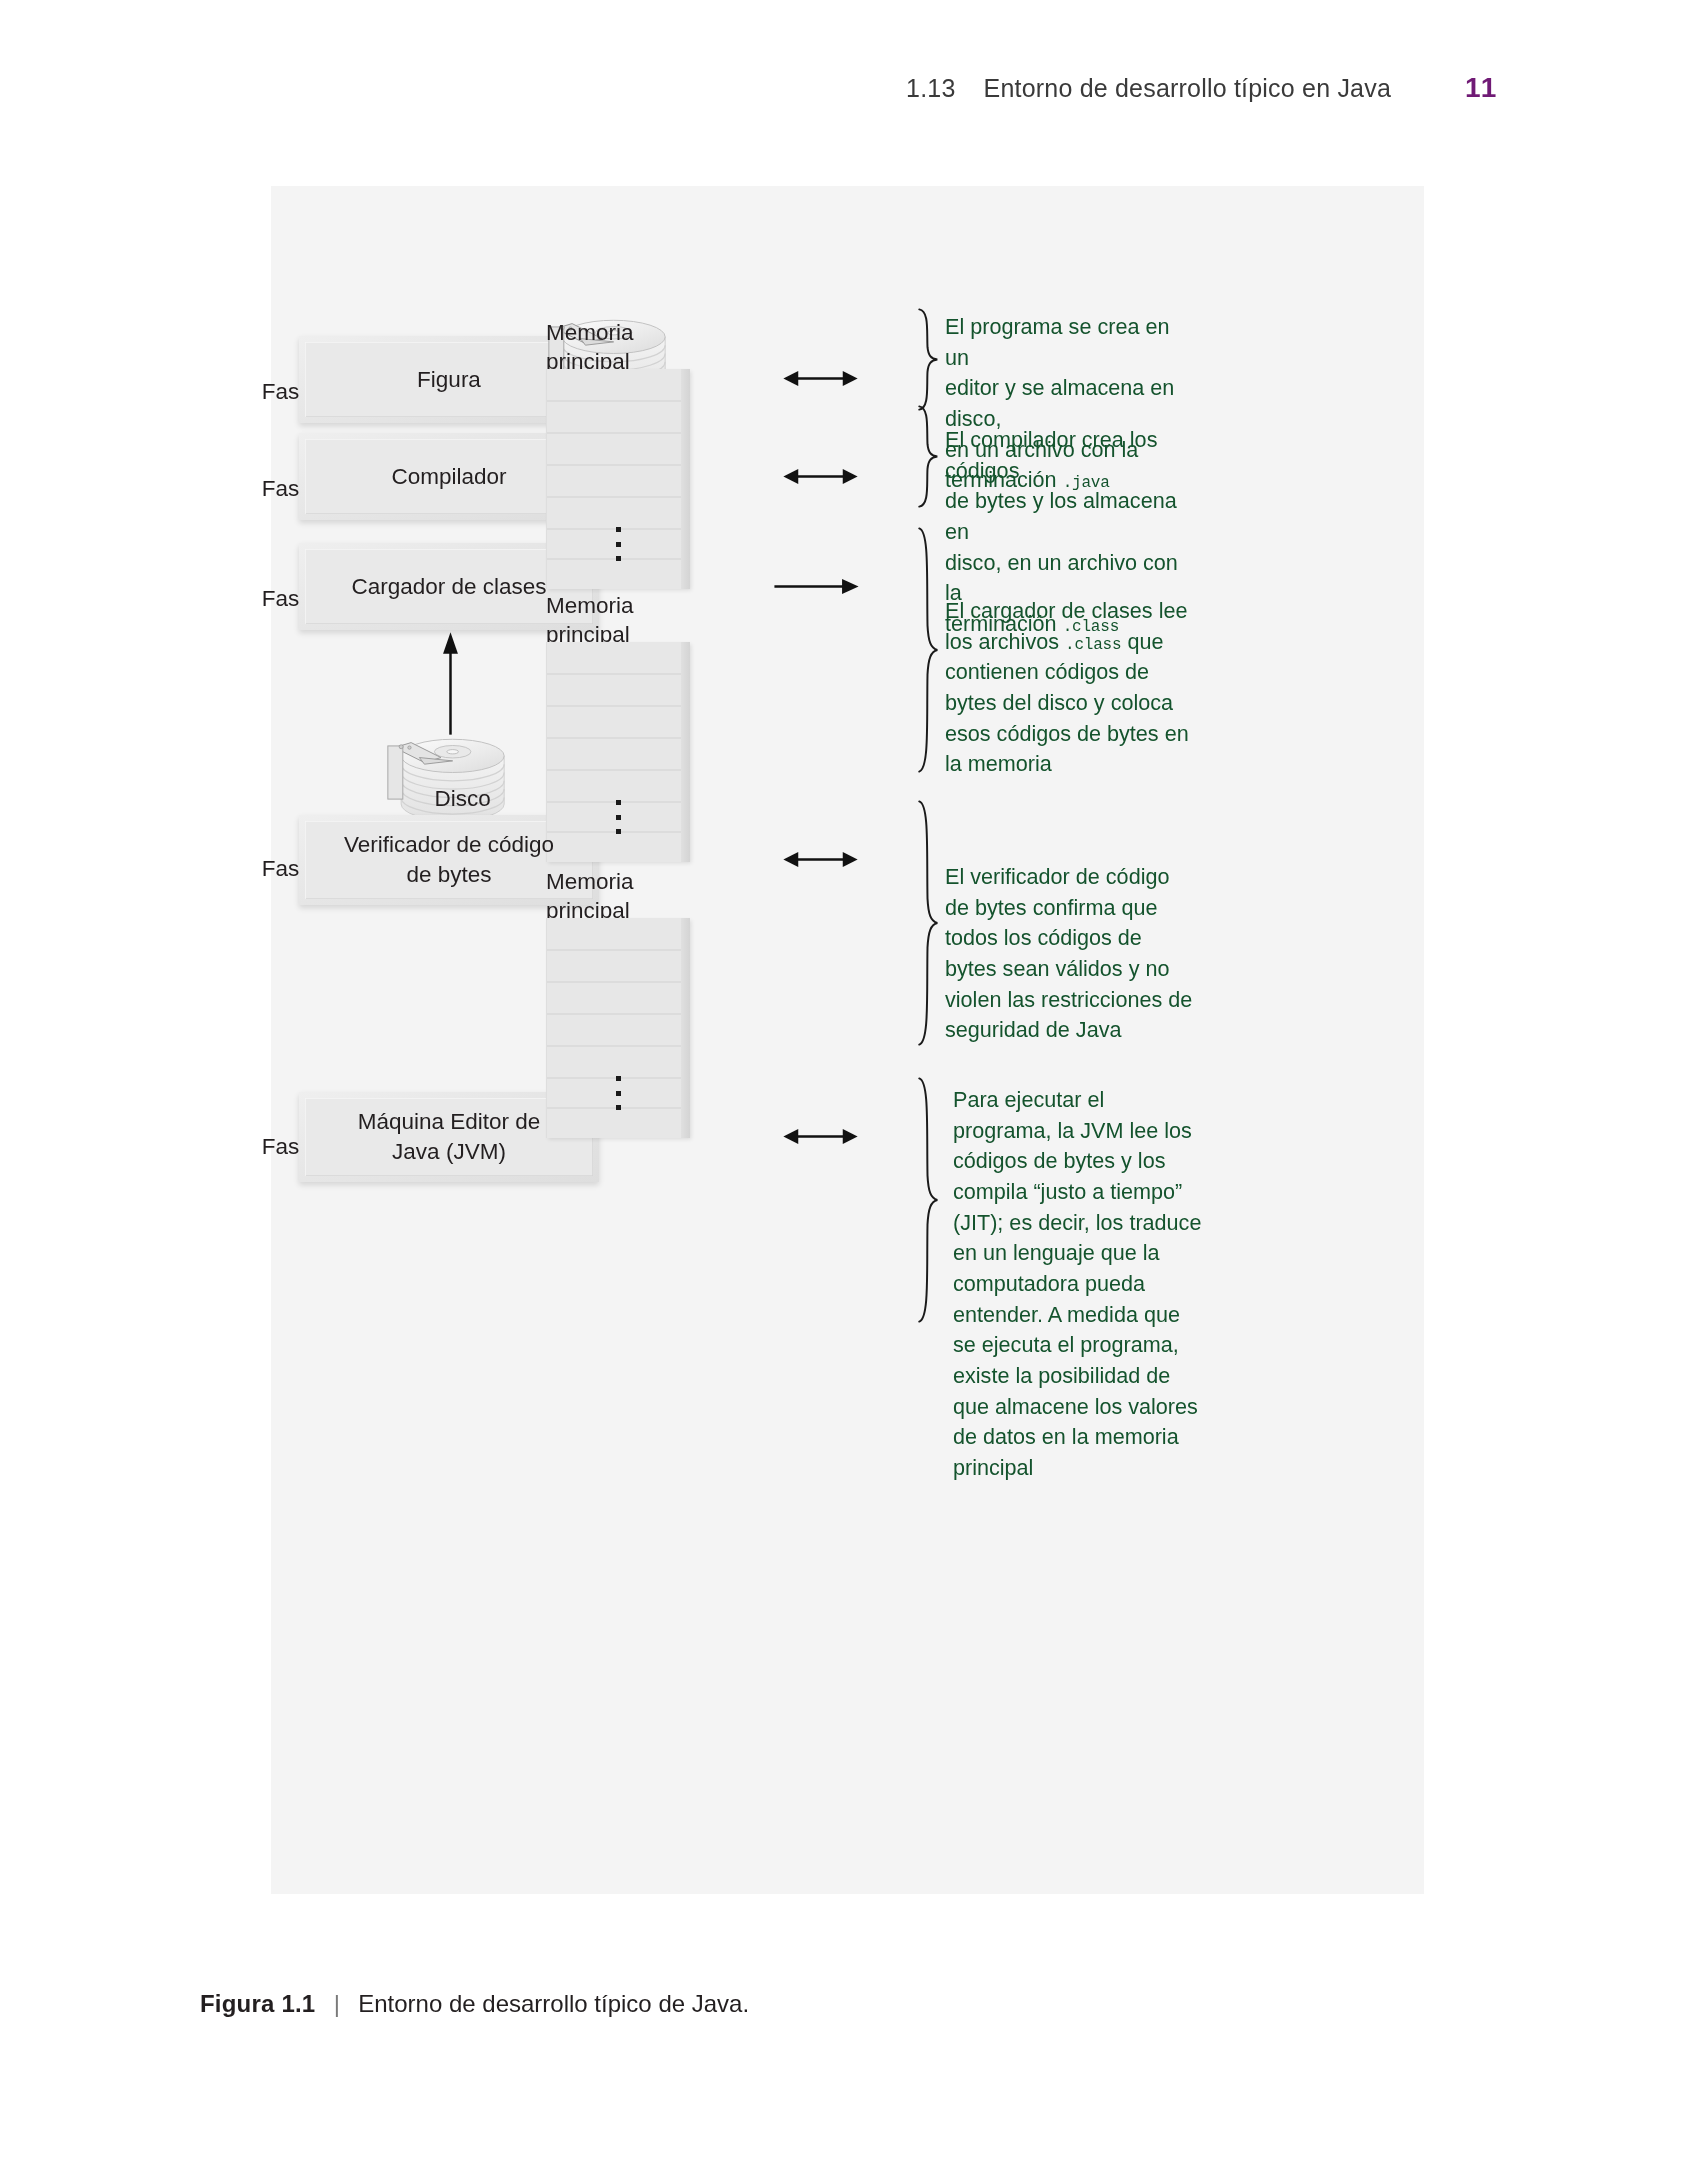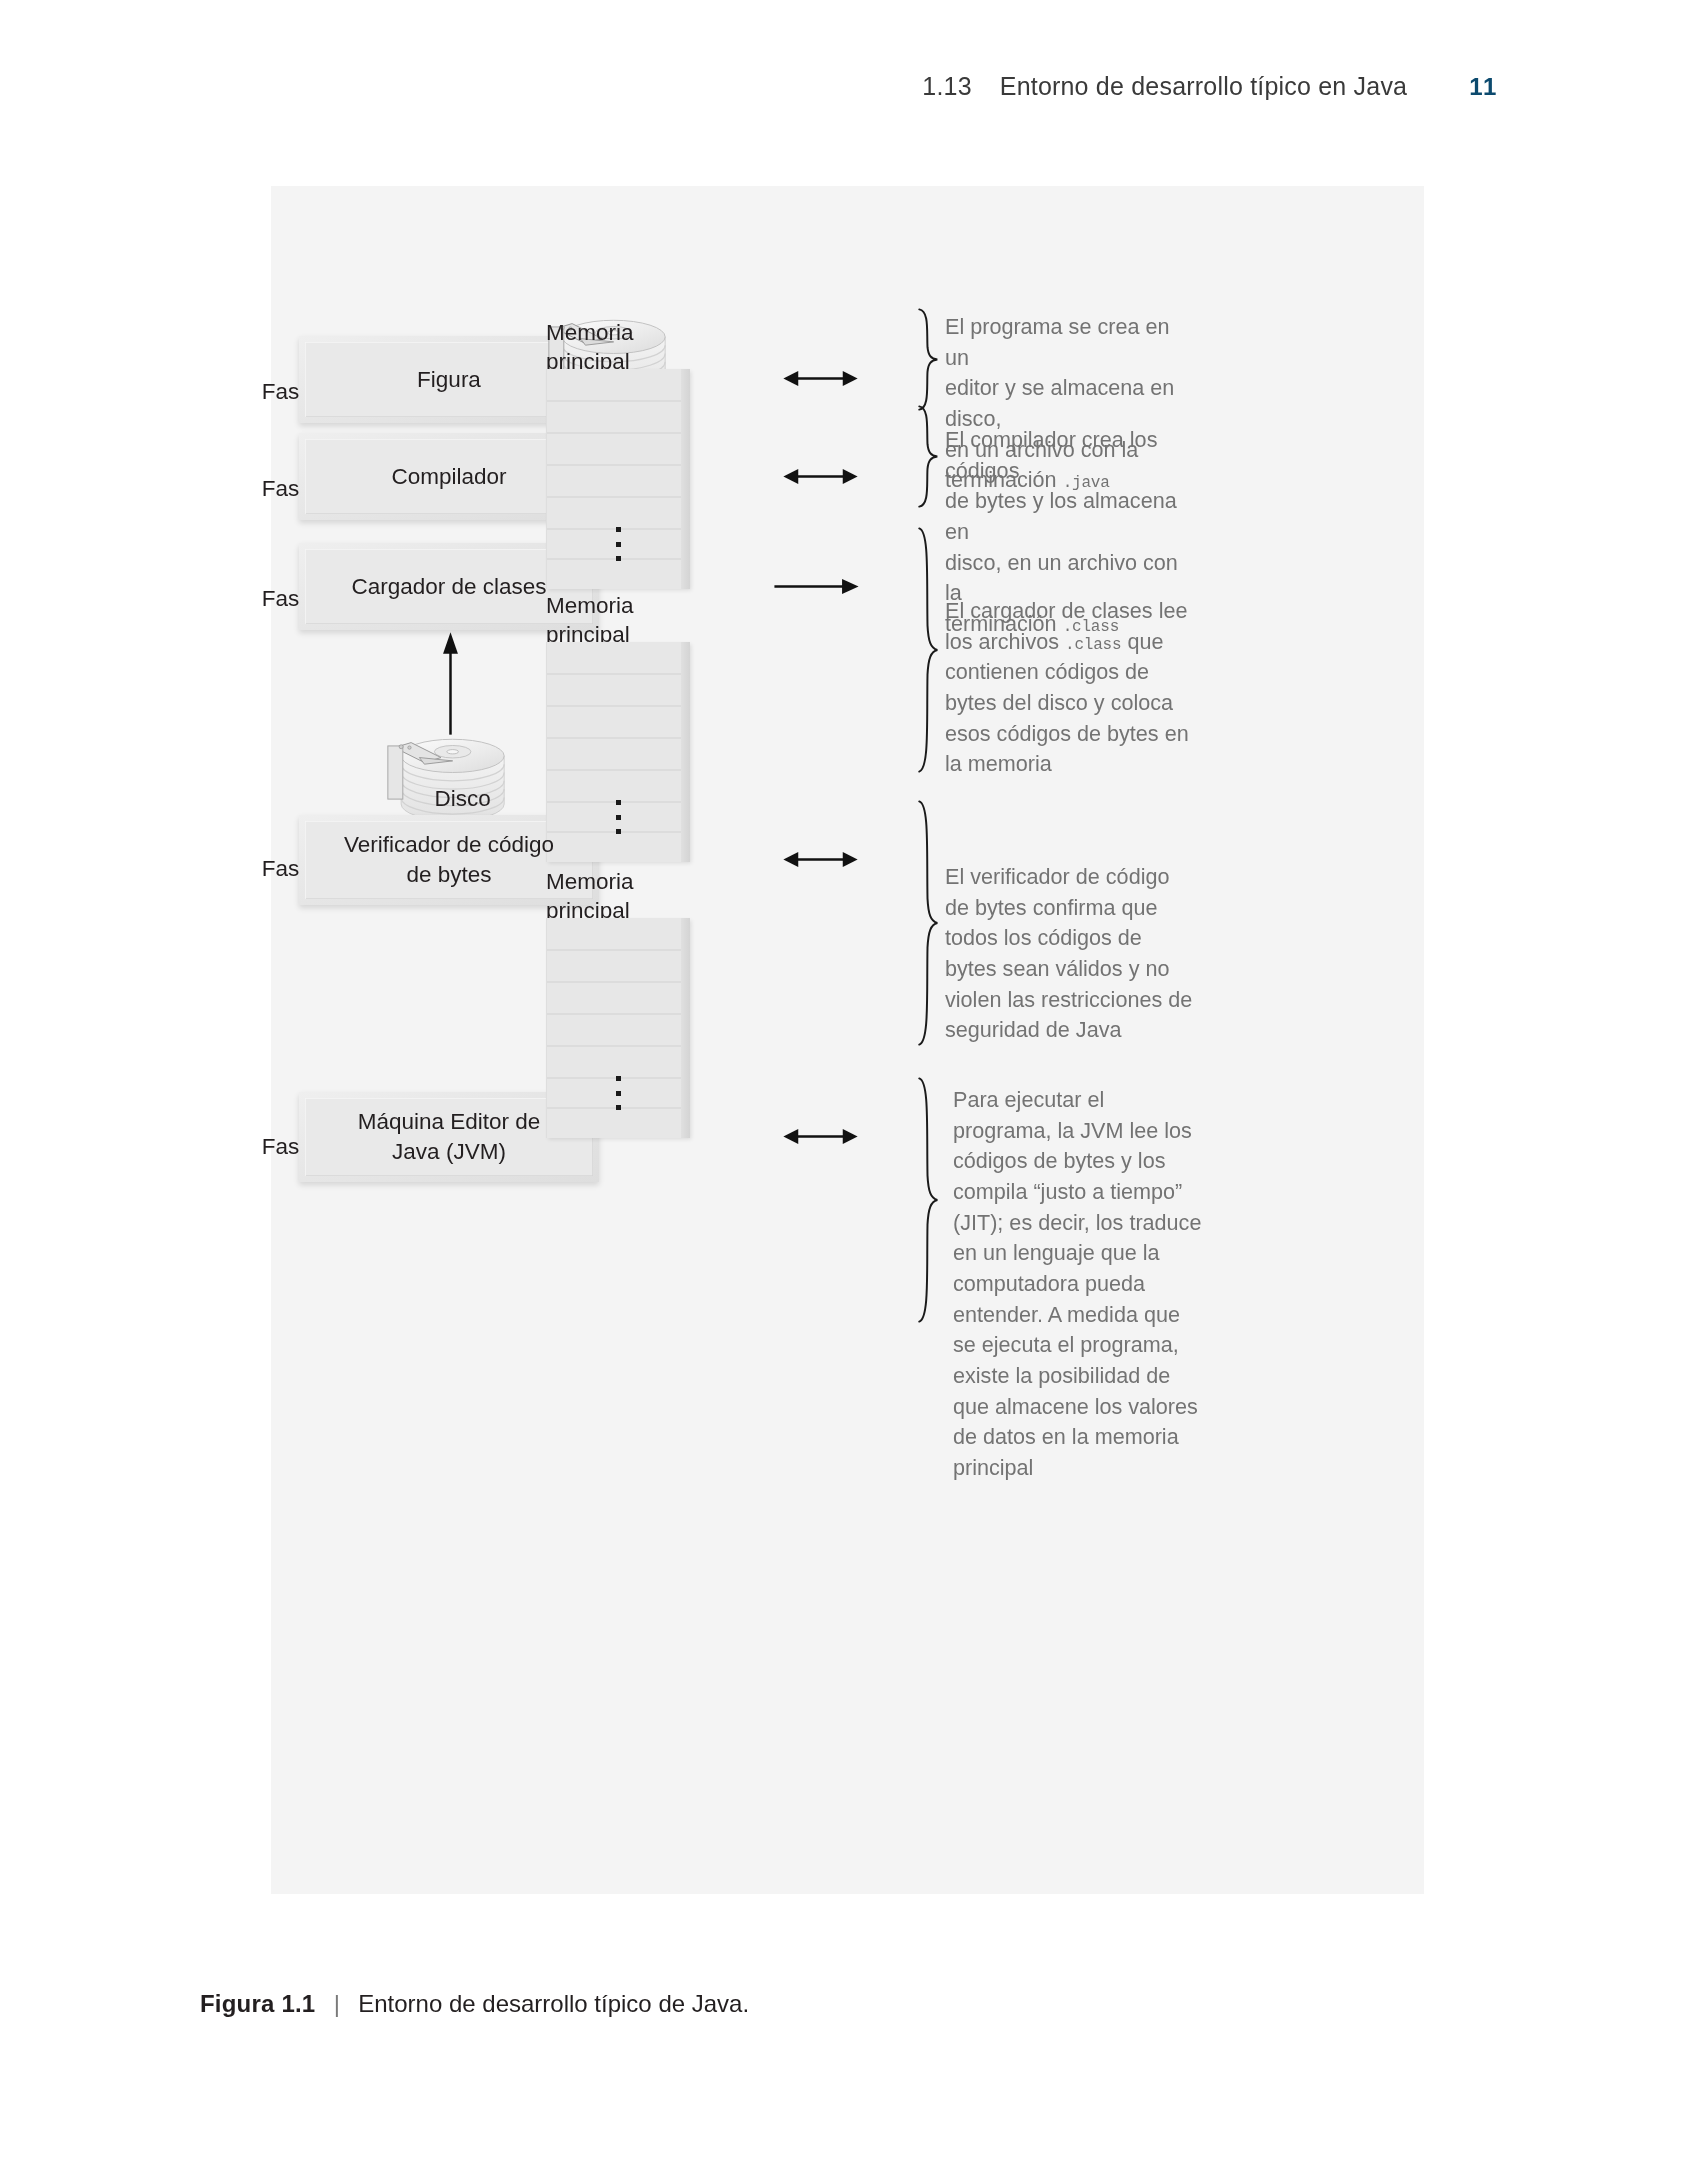--- a/index.html
+++ b/index.html
@@ -25,23 +25,24 @@
     justify-content: flex-end;
     align-items: baseline;
     font-size: 25px;
     color: #3a3a3a;
     letter-spacing: 0.2px;
   }
   .runhead .sec-num { margin-right: 28px; }
   .runhead .sec-title { margin-right: 62px; }
   .runhead .page-num {
     font-weight: bold;
-    color: #0c4a6e;
+    color: #701a75;
     letter-spacing: 1.7px;
-    font-size: 24px;
+    font-size: 28px;
+    margin-left: 12px;
   }
 
   
   .figure-panel {
     position: absolute;
     left: 271px; top: 186px;
     width: 1153px; height: 1708px;
     background: #f4f4f4;
   }
 
@@ -145,21 +146,21 @@
     margin: 9.2px auto;
   }
 
   
   .brace { position: absolute; }
   .brace svg { display: block; }
   .annot {
     position: absolute;
     font-size: 21.6px;
     line-height: 1.42;
-    color: #737373;
+    color: #14532d;
     width: 250px;
   }
   .annot .mono {
     font-family: "Liberation Mono", monospace;
     font-size: 16px;
     letter-spacing: -0.2px;
   }
 
   
   .caption {

